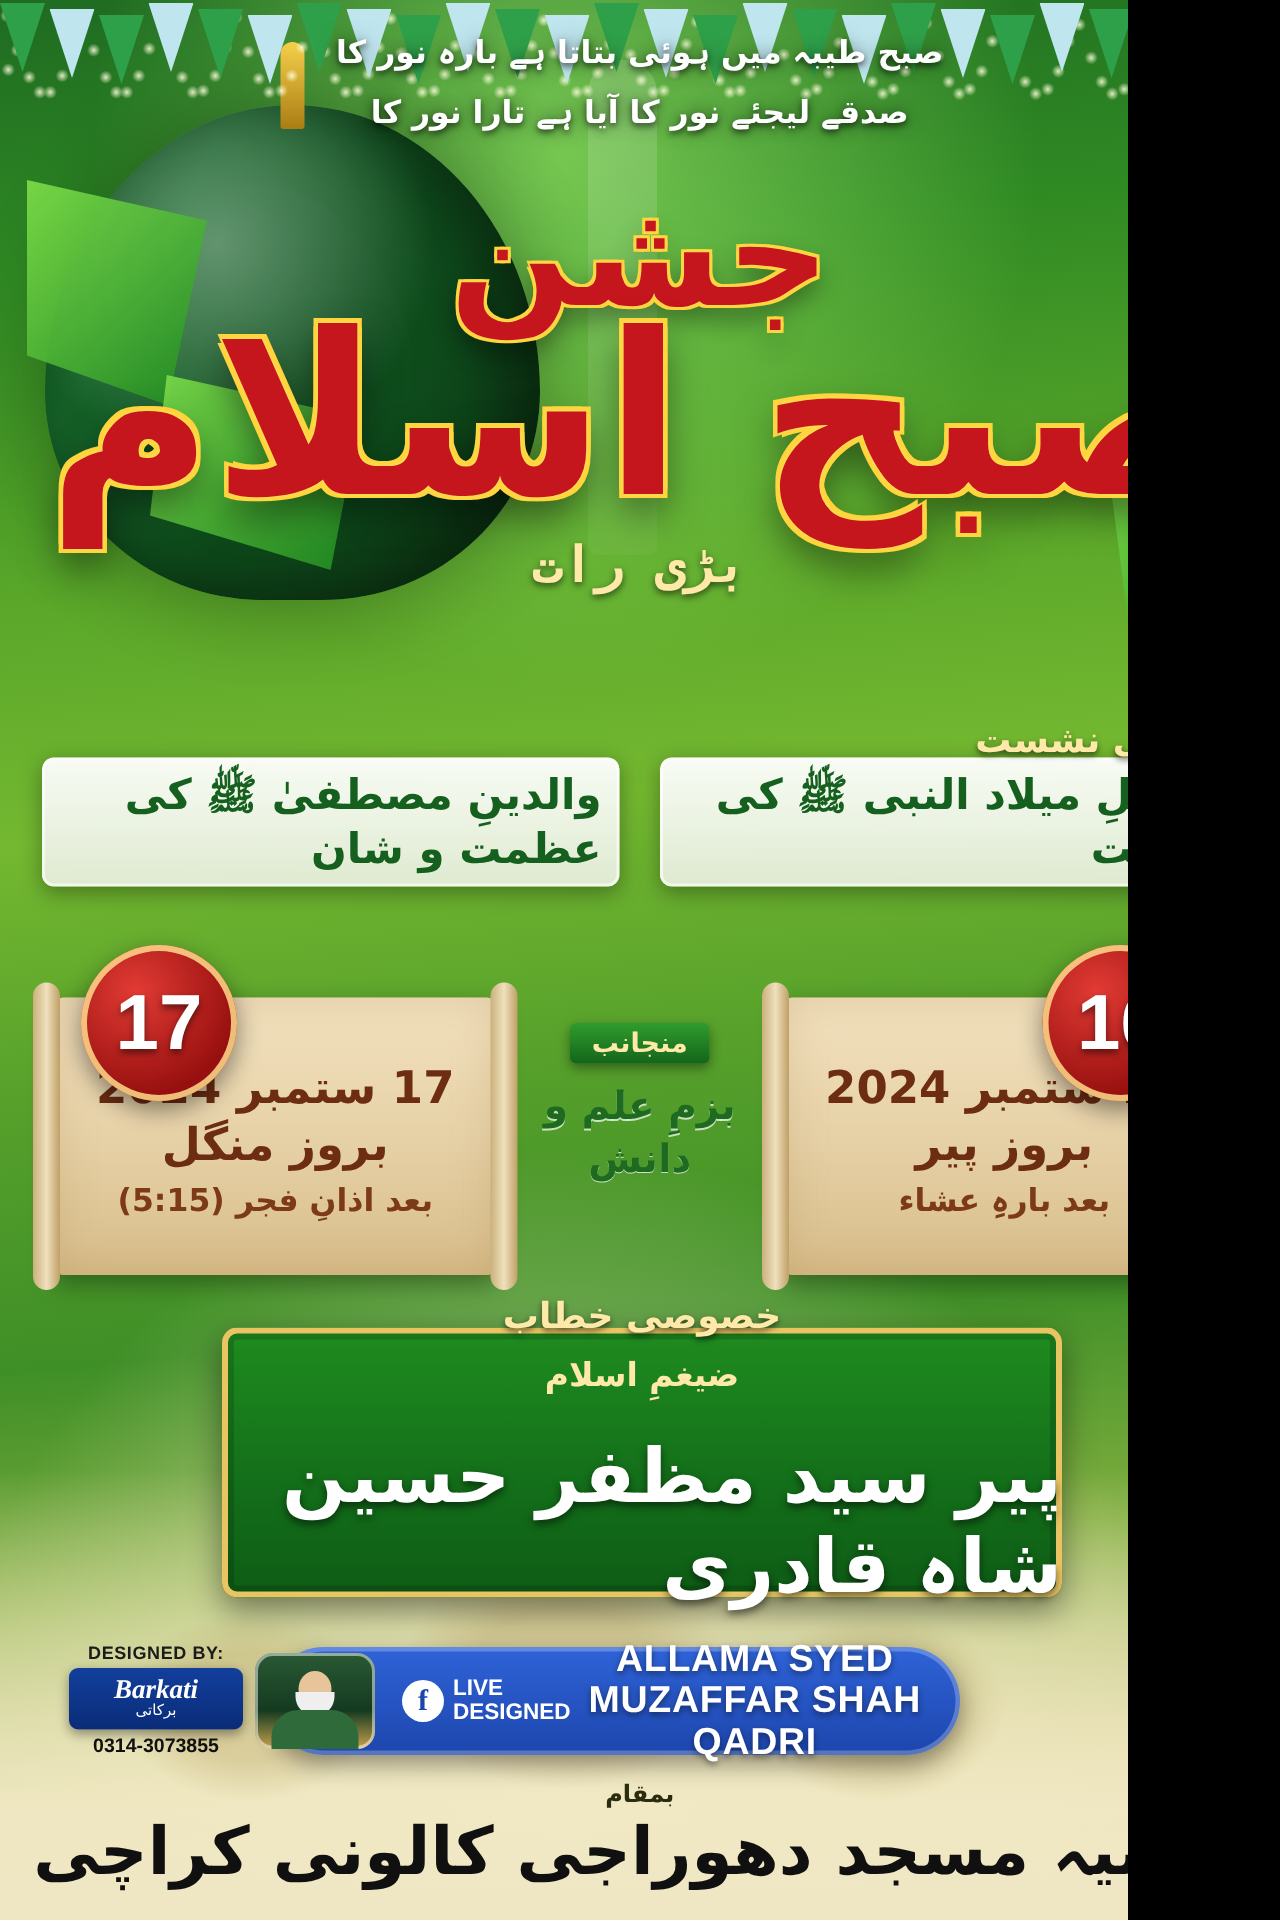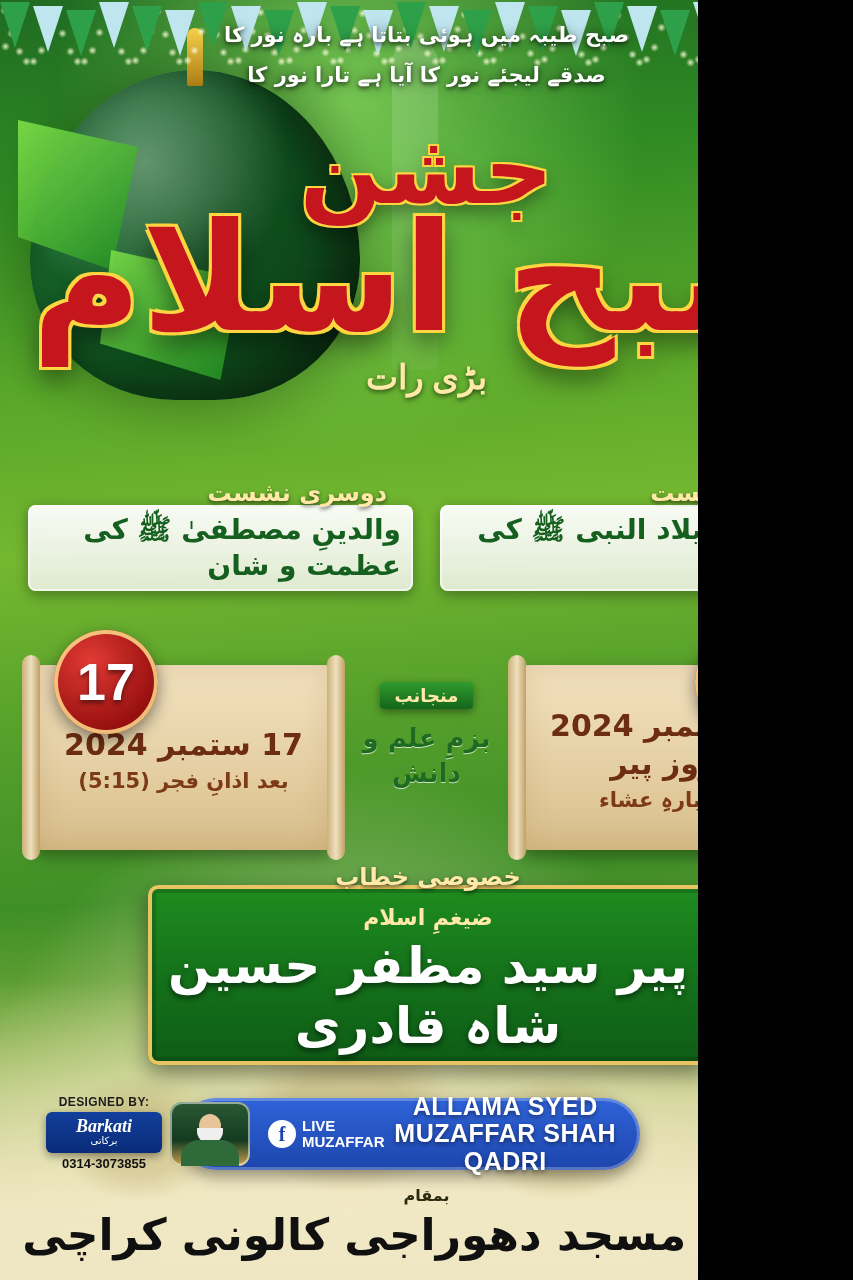--- a/index.html
+++ b/index.html
@@ -5,21 +5,21 @@
   html, body {
     margin: 0;
     padding: 0;
     background: #000;
   }
   body {
     font-family: "Liberation Sans", sans-serif;
   }
   .poster {
     position: relative;
-    width: 698px;
+    width: 752px;
     height: 1280px;
     overflow: hidden;
     background:
       radial-gradient(ellipse 60% 40% at 50% 8%, rgba(180,255,120,0.55), rgba(0,0,0,0) 70%),
       radial-gradient(ellipse 80% 50% at 50% 95%, rgba(245,235,200,0.9), rgba(0,0,0,0) 70%),
       linear-gradient(175deg, #1f6b22 0%, #2f8a23 14%, #5aa72a 30%, #74b830 42%, #56a02b 55%, #3f8f27 68%, #7fae3f 80%, #d8d09a 92%, #e9e0b8 100%);
   }
 
   
   .bg-dome {
@@ -159,21 +159,21 @@
       0 0 3px #ffe16b,
       3px 3px 0 #ffd43b,
       -3px 3px 0 #ffd43b,
       3px -3px 0 #ffd43b,
       -3px -3px 0 #ffd43b,
       0 12px 26px rgba(0,0,0,0.5);
   }
   .title-badiraat {
     margin-top: 4px;
     direction: rtl;
-    font-family: Liberation Serif, serif;
+    font-family: Liberation Mono, monospace;
     font-size: 34px;
     font-weight: bold;
     color: #ffe9a8;
     text-shadow: 0 2px 5px rgba(0,0,0,0.6);
   }
 
   
   .sessions {
     position: absolute;
     top: 505px;
@@ -348,27 +348,28 @@
     text-shadow: 0 2px 4px rgba(0,0,0,0.6);
   }
   .zaighamislam {
     margin-top: 12px;
     font-family: "DejaVu Sans", "Liberation Sans", sans-serif;
     font-size: 22px;
     font-weight: bold;
     color: #ffe9a8;
   }
   .speaker-name {
-    margin-top: 6px;
+    margin-top: 24px;
     font-family: "DejaVu Sans", "Liberation Sans", sans-serif;
     font-size: 50px;
     font-weight: bold;
     color: #ffffff;
     text-shadow: 0 3px 6px rgba(0,0,0,0.55);
     line-height: 1.2;
+    text-align: right;
   }
 
   
   .designer {
     position: absolute;
     left: 46px;
     top: 1095px;
     width: 116px;
     text-align: center;
   }
@@ -697,38 +698,38 @@
     <div class="title-subh">صبح اسلام</div>
     <div class="title-badiraat">بڑی رات</div>
   </div>
 
   <div class="sessions">
     <div class="session">
       <div class="session-tag">پہلی نشست</div>
       <div class="session-text">محفلِ میلاد النبی ﷺ کی اہمیت</div>
     </div>
     <div class="session">
-      <div class="session-tag">دوسری نشست</div>
       <div class="session-text">والدینِ مصطفیٰ ﷺ کی عظمت و شان</div>
     </div>
   </div>
 
   <div class="scrolls">
     <div class="scroll right">
       <div class="scroll-inner">
         <div class="scroll-main">16 ستمبر 2024</div>
         <div class="scroll-main">بروز پیر</div>
         <div class="scroll-sub">بعد بارہِ عشاء</div>
       </div>
     </div>
     <div class="daybadge b16">16</div>
 
     <div class="scroll left">
       <div class="scroll-inner">
         <div class="scroll-main">17 ستمبر 2024</div>
+        <div class="scroll-main">بروز منگل</div>
         <div class="scroll-sub">بعد اذانِ فجر (5:15)</div>
       </div>
     </div>
     <div class="daybadge b17">17</div>
 
     <div class="bazm">
       <div class="bazm-ribbon">منجانب</div>
       <div class="bazm-text">بزمِ علم و دانش</div>
     </div>
   </div>
@@ -751,21 +752,21 @@
   <div class="livebar">
     <div class="live-photo">
       <div class="face"></div>
       <div class="beard"></div>
       <div class="body"></div>
     </div>
     <div class="fb-badge">
       <div class="fb-circle">f</div>
       <div class="live-text">
         <div>LIVE</div>
-        <div>MUZAFFAR</div>
+        <div>DESIGNED</div>
       </div>
     </div>
     <div class="live-name">
       <div>ALLAMA SYED</div>
       <div>MUZAFFAR SHAH QADRI</div>
     </div>
   </div>
 
   <div class="venue">
     <div class="venue-top">بمقام</div>

